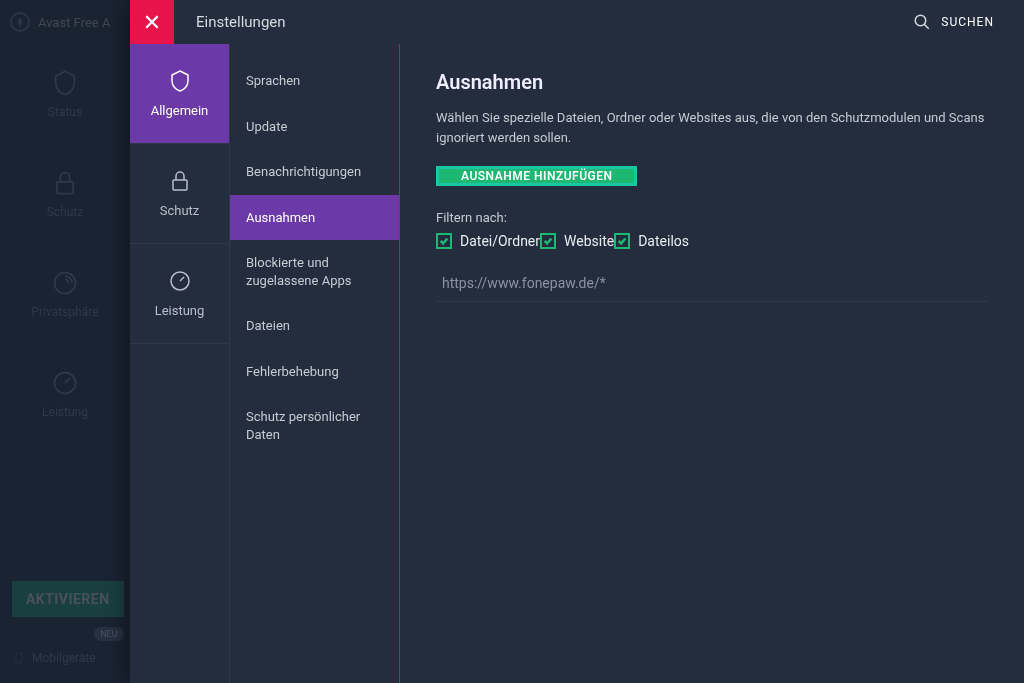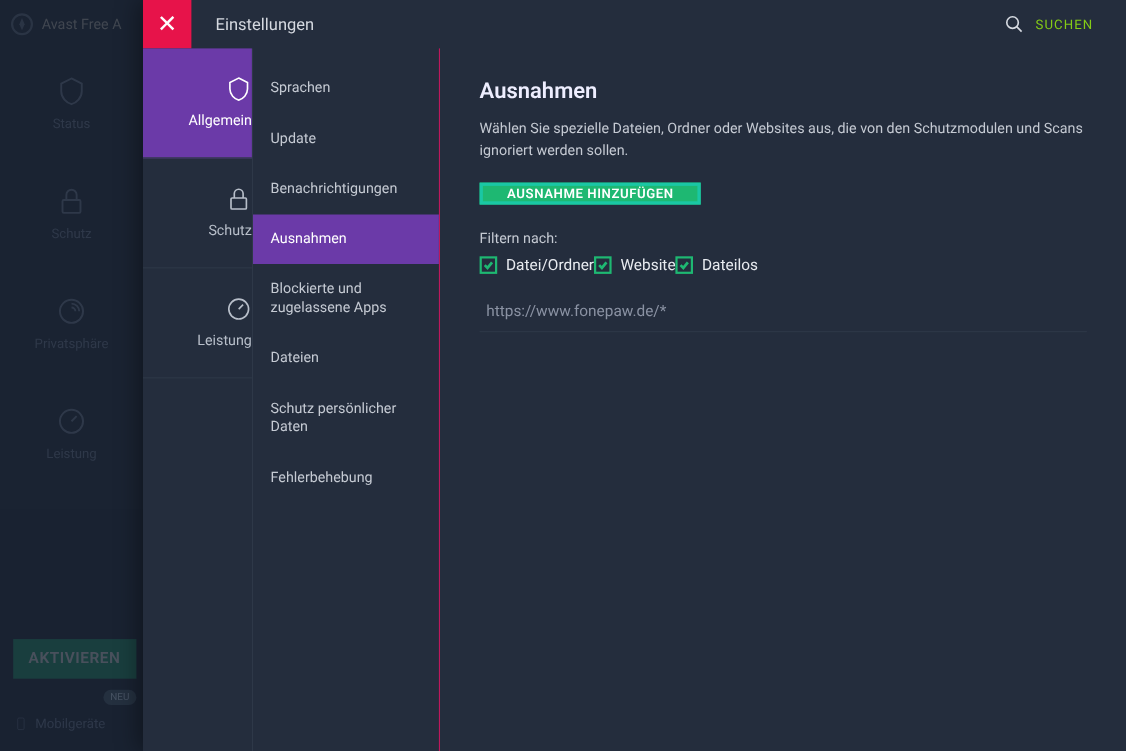--- a/index.html
+++ b/index.html
@@ -14,26 +14,26 @@
     .nav-bottom { position: absolute; bottom: 18px; left: 12px; display: flex; flex-direction: column; gap: 10px; }
     .activate-btn { background: #1ea970; color: #fff; font-size: 14px; font-weight: 600; padding: 10px 14px; letter-spacing: 0.5px; cursor: pointer; opacity: 0.6; }
     .neu-badge { background: #3a4a5a; color: #9ab; font-size: 9px; padding: 2px 6px; border-radius: 8px; align-self: flex-end; }
     .mobile-link { color: #556075; font-size: 12px; display: flex; align-items: center; gap: 6px; }
 
     .modal { position: absolute; left: 130px; top: 0; right: 0; bottom: 0; background: #242d3d; display: flex; flex-direction: column; box-shadow: -4px 0 20px rgba(0,0,0,0.4); }
     .modal-header { height: 44px; display: flex; align-items: center; }
     
     .close-btn2 { width: 44px; height: 44px; background: #e7134a; display: flex; align-items: center; justify-content: center; cursor: pointer; font-size: 22px; color: #fff; }
     .modal-title { flex: 1; padding-left: 22px; font-size: 15px; color: #d5d9e0; }
-    .search { display: flex; align-items: center; gap: 10px; padding-right: 30px; color: #84cc16; font-size: 12px; letter-spacing: 1px; cursor: pointer; }
+    .search { display: flex; align-items: center; gap: 10px; padding-right: 30px; color: #ffffff; font-size: 12px; letter-spacing: 1px; cursor: pointer; }
     .search-icon { width: 18px; height: 18px; stroke: #d5d9e0; fill: none; stroke-width: 2; }
 
     .modal-body { flex: 1; display: flex; }
     .cat-nav { width: 100px; display: flex; flex-direction: column; border-right: 1px solid #2e3848; }
-    .cat-item { height: 100px; display: flex; flex-direction: column; align-items: flex-end; justify-content: center; gap: 10px; color: #b8bfca; font-size: 13px; cursor: pointer; border-bottom: 1px solid #2e3848; }
+    .cat-item { height: 100px; display: flex; flex-direction: column; align-items: center; justify-content: center; gap: 10px; color: #b8bfca; font-size: 13px; cursor: pointer; border-bottom: 1px solid #2e3848; }
     .cat-item.active { background: #6b3aa8; color: #fff; }
     .cat-icon { width: 24px; height: 24px; stroke: currentColor; fill: none; stroke-width: 1.5; }
 
     .sub-nav { width: 170px; display: flex; flex-direction: column; border-right: 1px solid #be185d; padding-top: 14px; }
     .sub-item { padding: 14px 16px; color: #c5cad3; font-size: 13px; cursor: pointer; line-height: 1.35; }
     .sub-item.active { background: #6b3aa8; color: #fff; }
 
     .content { flex: 1; padding: 26px 36px; }
     .content h1 { font-size: 20px; font-weight: 600; margin-bottom: 14px; color: #eef; }
     .content p { font-size: 13px; color: #c5cad3; line-height: 1.5; margin-bottom: 18px; }
@@ -139,22 +139,22 @@
       </div>
     </div>
 
     <div class="sub-nav">
       <div class="sub-item">Sprachen</div>
       <div class="sub-item">Update</div>
       <div class="sub-item">Benachrichtigungen</div>
       <div class="sub-item active">Ausnahmen</div>
       <div class="sub-item">Blockierte und zugelassene Apps</div>
       <div class="sub-item">Dateien</div>
+      <div class="sub-item">Fehlerbehebung</div>
       <div class="sub-item">Schutz persönlicher Daten</div>
-      <div class="sub-item">Fehlerbehebung</div>
     </div>
 
     <div class="content">
       <h1>Ausnahmen</h1>
       <p>Wählen Sie spezielle Dateien, Ordner oder Websites aus, die von den Schutzmodulen und Scans ignoriert werden sollen.</p>
       <div class="add-btn">AUSNAHME HINZUFÜGEN</div>
       <div class="filter-label">Filtern nach:</div>
       <div class="filter-row">
         <div class="checkbox-group">
           <span class="checkbox">

